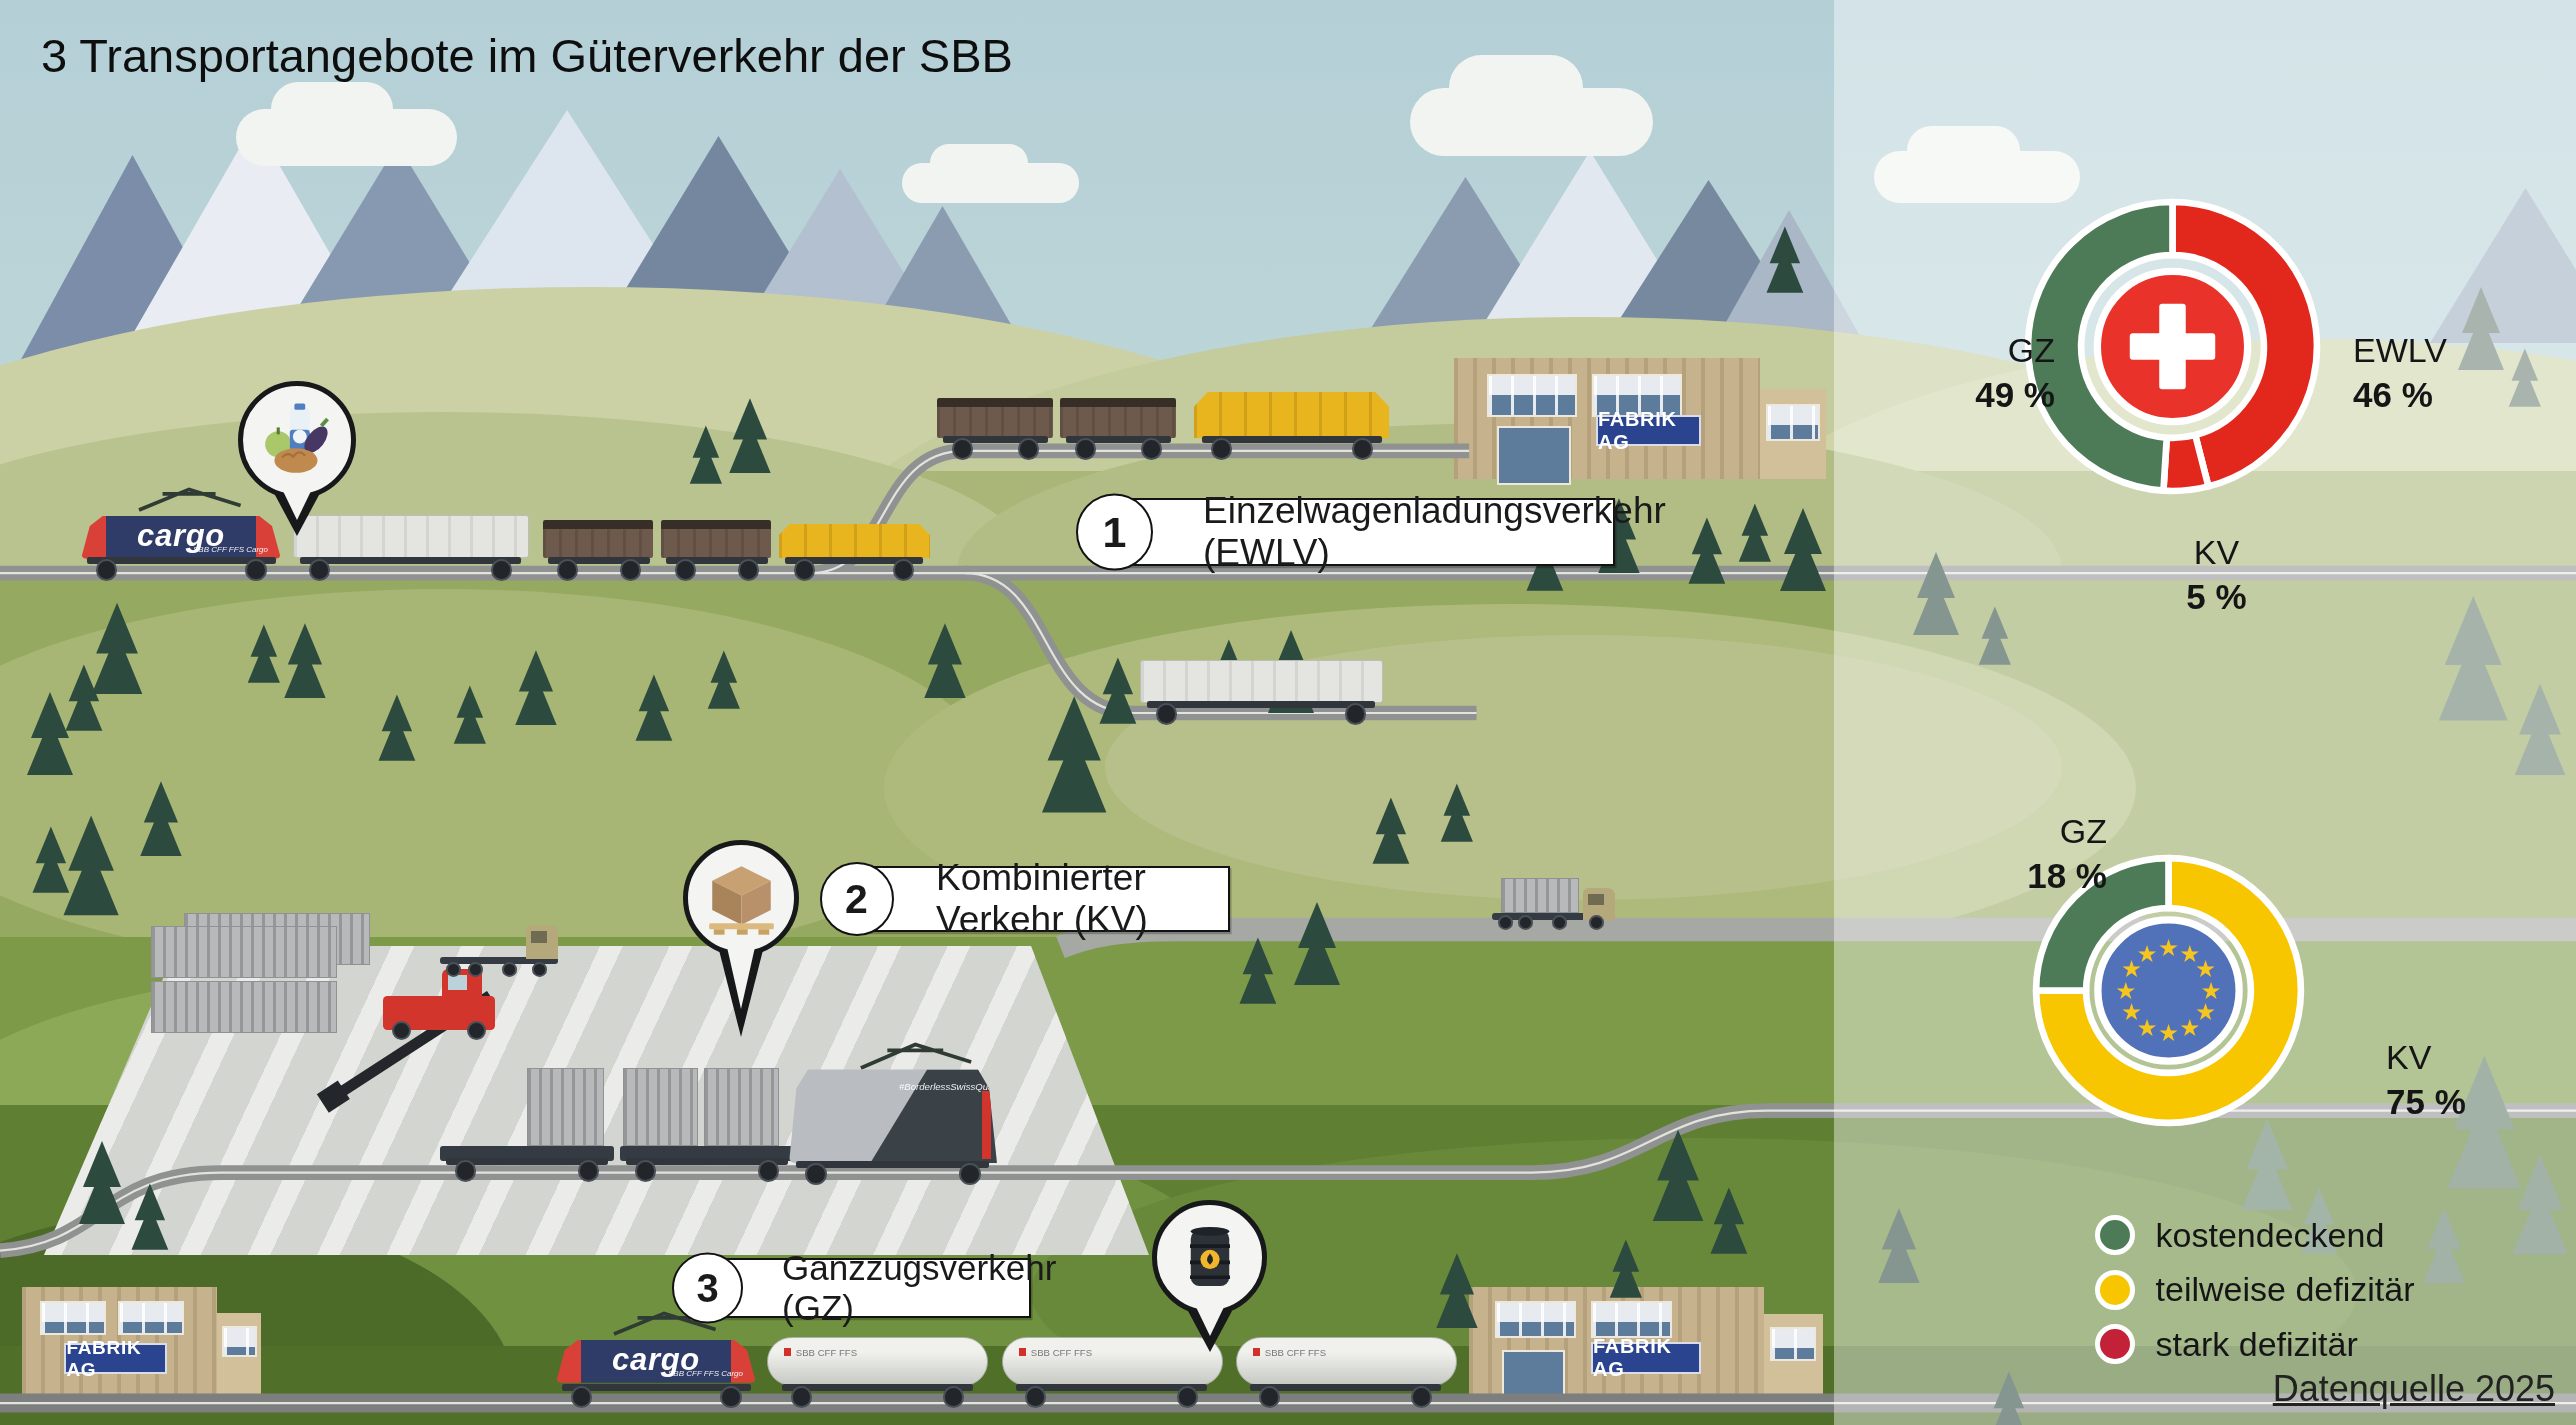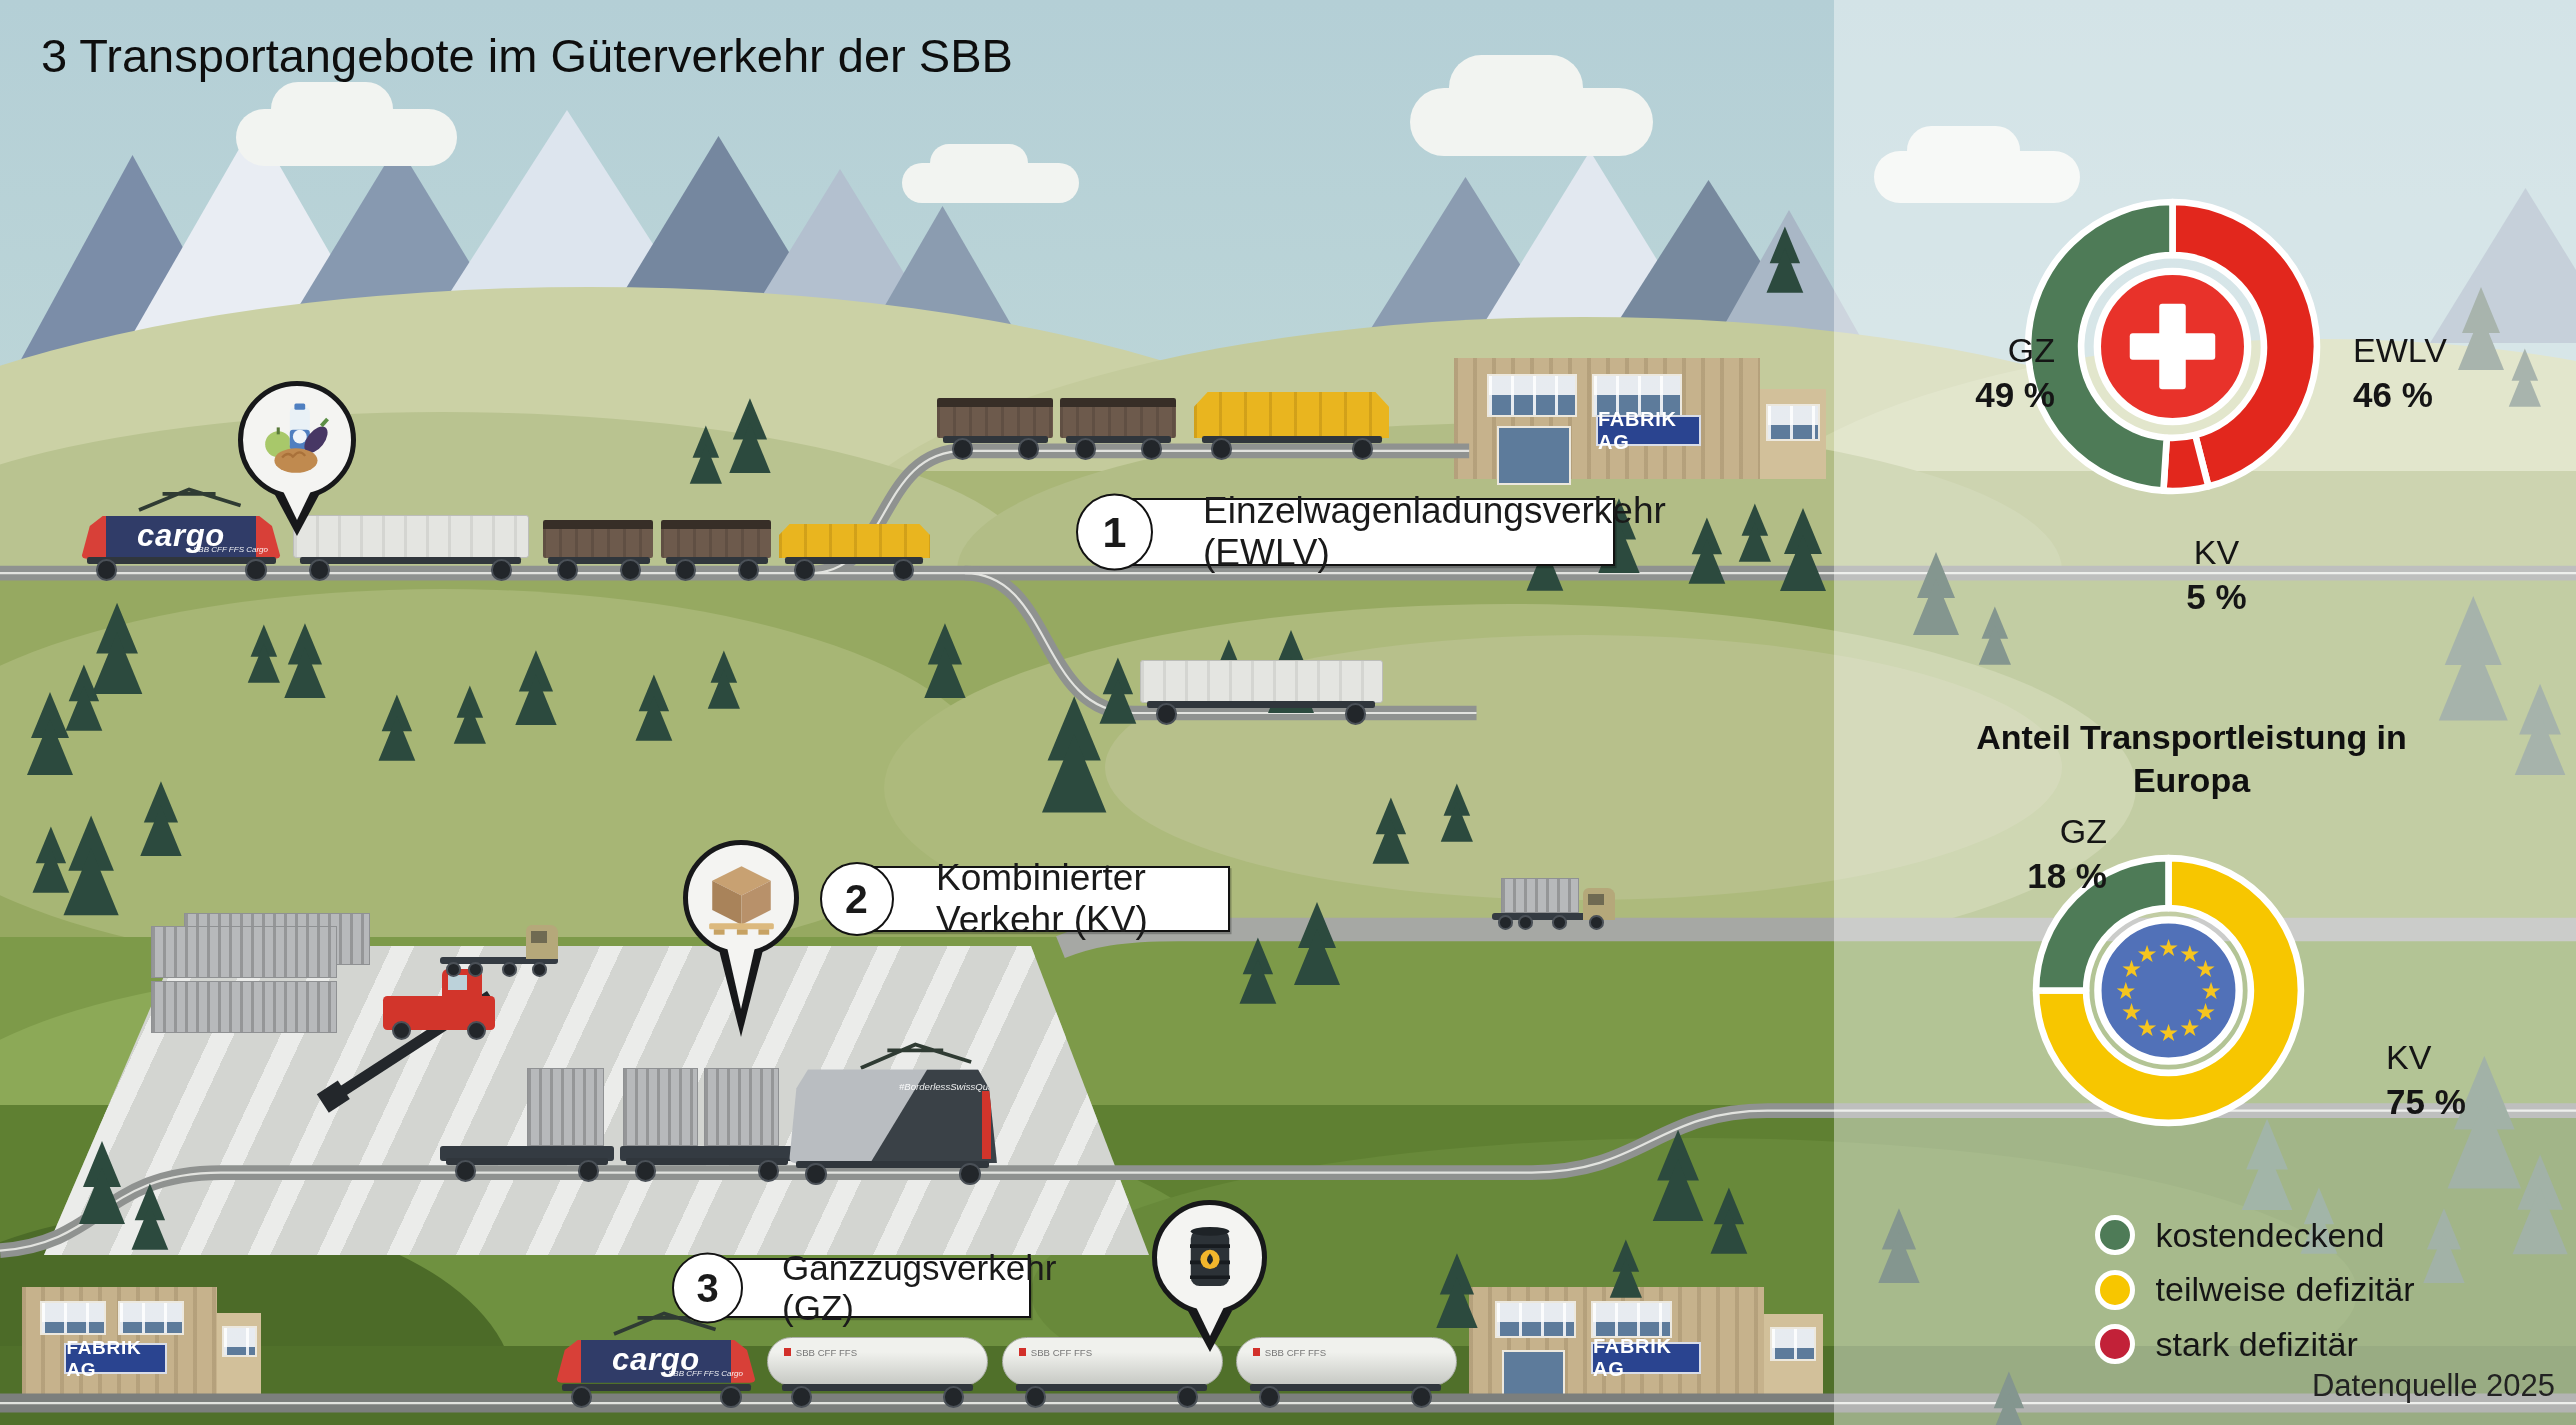--- a/index.html
+++ b/index.html
@@ -65,21 +65,21 @@
     display:flex;align-items:center;justify-content:center;font-weight:bold;}
   
   .panel{position:absolute;left:1834px;top:0;width:742px;height:1426px;background:rgba(255,255,255,.42);z-index:10;}
   .ctitle{position:absolute;z-index:11;font-weight:bold;font-size:34px;line-height:1.26;text-align:center;color:#101010;}
   svg.donut{position:absolute;z-index:11;overflow:visible;}
   .clab{position:absolute;z-index:11;font-size:34px;line-height:1.3;color:#151515;}
   .clab .v{font-weight:bold;font-size:35px;}
   .legend{position:absolute;z-index:11;}
   .lrow{display:flex;align-items:center;gap:20.6px;margin-bottom:14.7px;font-size:34px;color:#151515;}
   .ldot{width:40px;height:40px;border-radius:50%;border:5.2px solid #fff;flex:0 0 auto;}
-  .source{position:absolute;z-index:11;font-size:31px;color:#222;text-align:right;}
+  .source{position:absolute;z-index:11;font-size:36px;color:#222;text-align:right;text-decoration:underline;}
   .title{position:absolute;left:41px;top:28px;font-size:47px;color:#0e0e0e;z-index:6;}
   .pad{position:absolute;background:#d3d5d1;background-image:repeating-linear-gradient(115deg,rgba(255,255,255,.55) 0 20.6px,transparent 20.6px 63px);}
   .stacker-boom{position:absolute;background:#23272b;transform-origin:100% 50%;}
   .stacker-boom:before{content:"";position:absolute;left:-4.4px;top:-5.9px;width:25px;height:22px;background:#23272b;}
 </style>
 </head>
 <body>
 
 <div class="stage">
 
@@ -440,21 +440,20 @@
   </div>
   <div class="clab" style="left:2353px;top:328px;width:206px;">
     <div>EWLV</div>
     <div class="v">46 %</div>
   </div>
   <div class="clab" style="left:2139px;top:530px;width:155px;text-align:center;">
     <div>KV</div>
     <div class="v">5 %</div>
   </div>
 
-  <div class="ctitle" style="left:1952px;top:716px;width:479px;">Anteil Transportleistung in Europa</div>
   <svg class="donut" id="donut-1" width="309" height="309" style="left:2014px;top:836px;" viewBox="0 0 420 420">
     <g class="segs">
         <path d="M210,30 A180,180 0 1 1 30,210.00000000000003 L98,210 A112,112 0 1 0 210,98 Z" fill="#f7c600" stroke="#fff" stroke-width="9" stroke-linejoin="round"></path>
         <path d="M30,210.00000000000003 A180,180 0 0 1 209.99999999999997,30 L209.99999999999997,98 A112,112 0 0 0 98,210 Z" fill="#4e7b57" stroke="#fff" stroke-width="9" stroke-linejoin="round"></path>
       </g>
     <g>
       <circle cx="210" cy="210" r="96" fill="#5171b8" stroke="#fff" stroke-width="10"></circle>
       <g id="eu-stars" fill="#f6c51e" font-size="32" text-anchor="middle">
           <text x="210.0" y="163.0">★</text>
           <text x="239.0" y="170.8">★</text>

